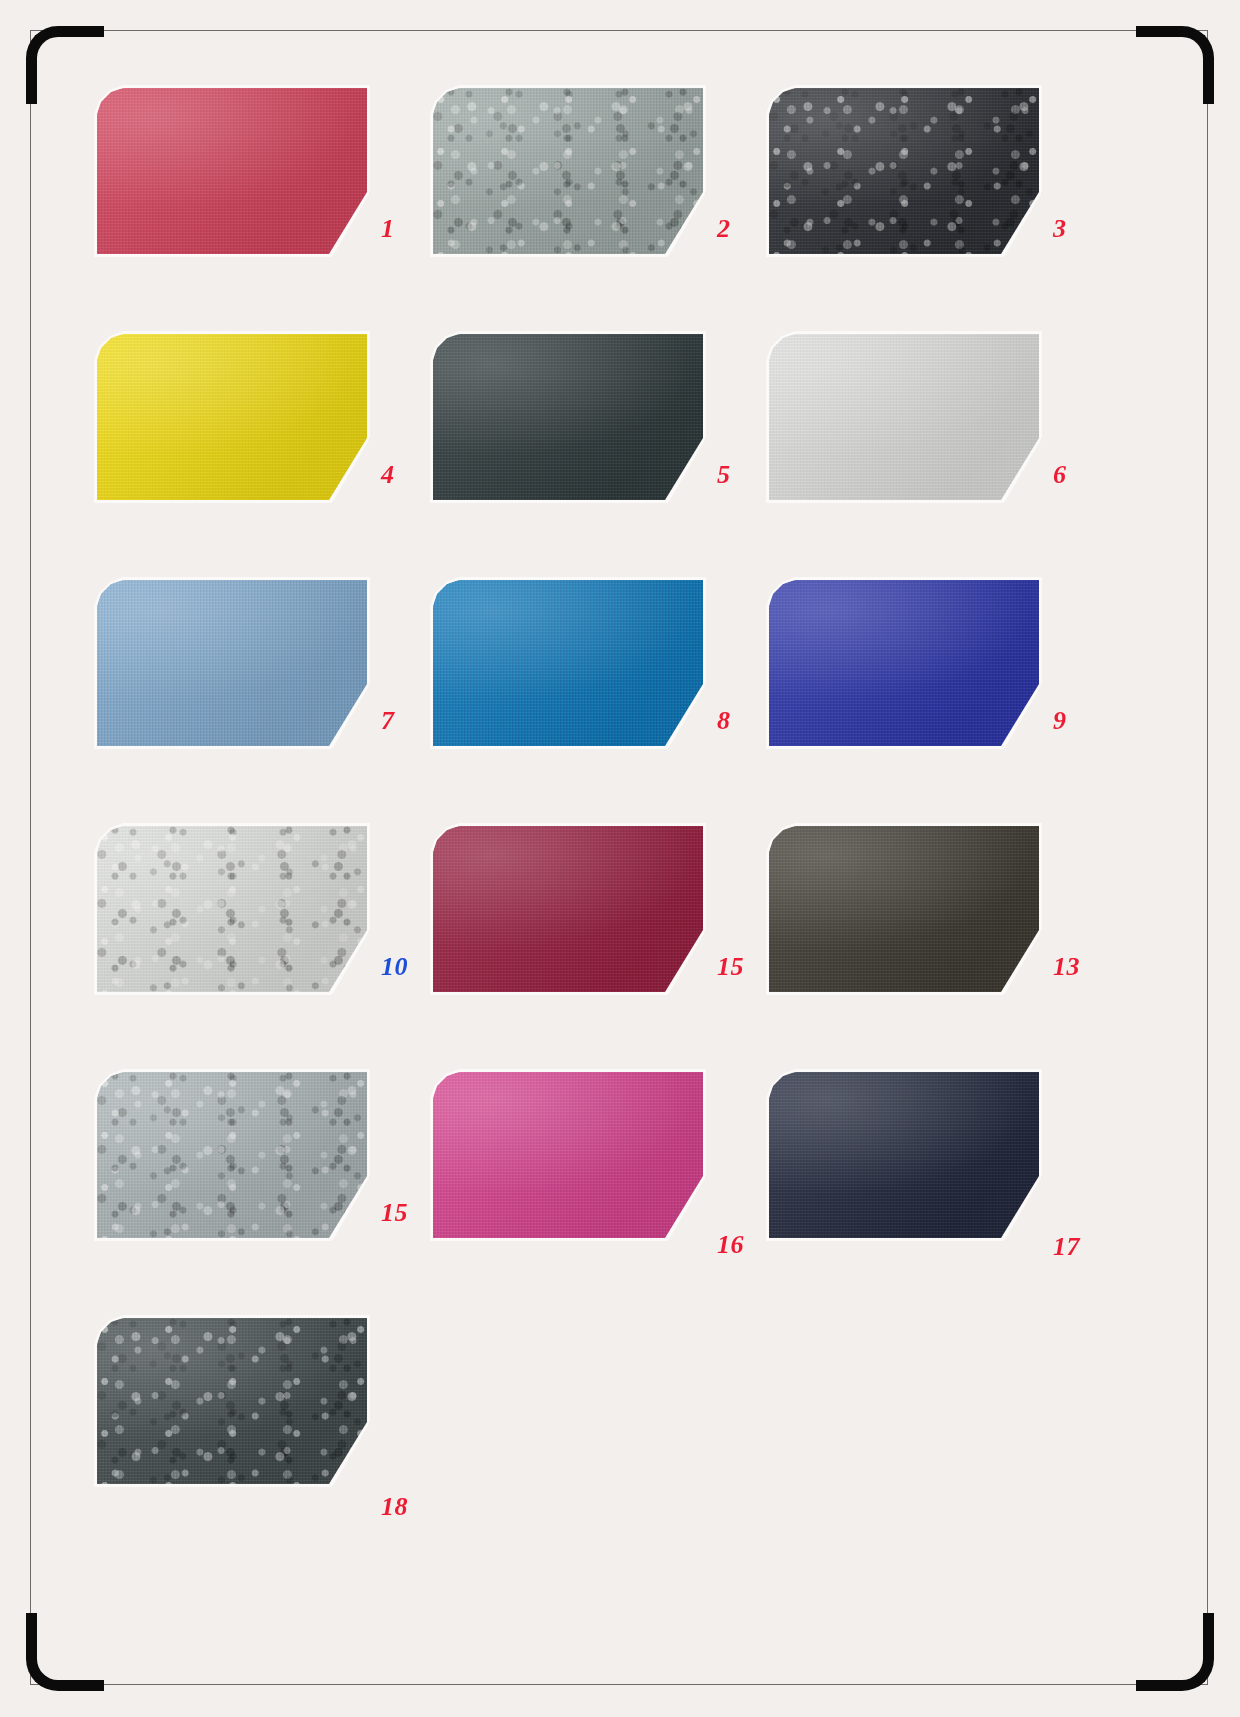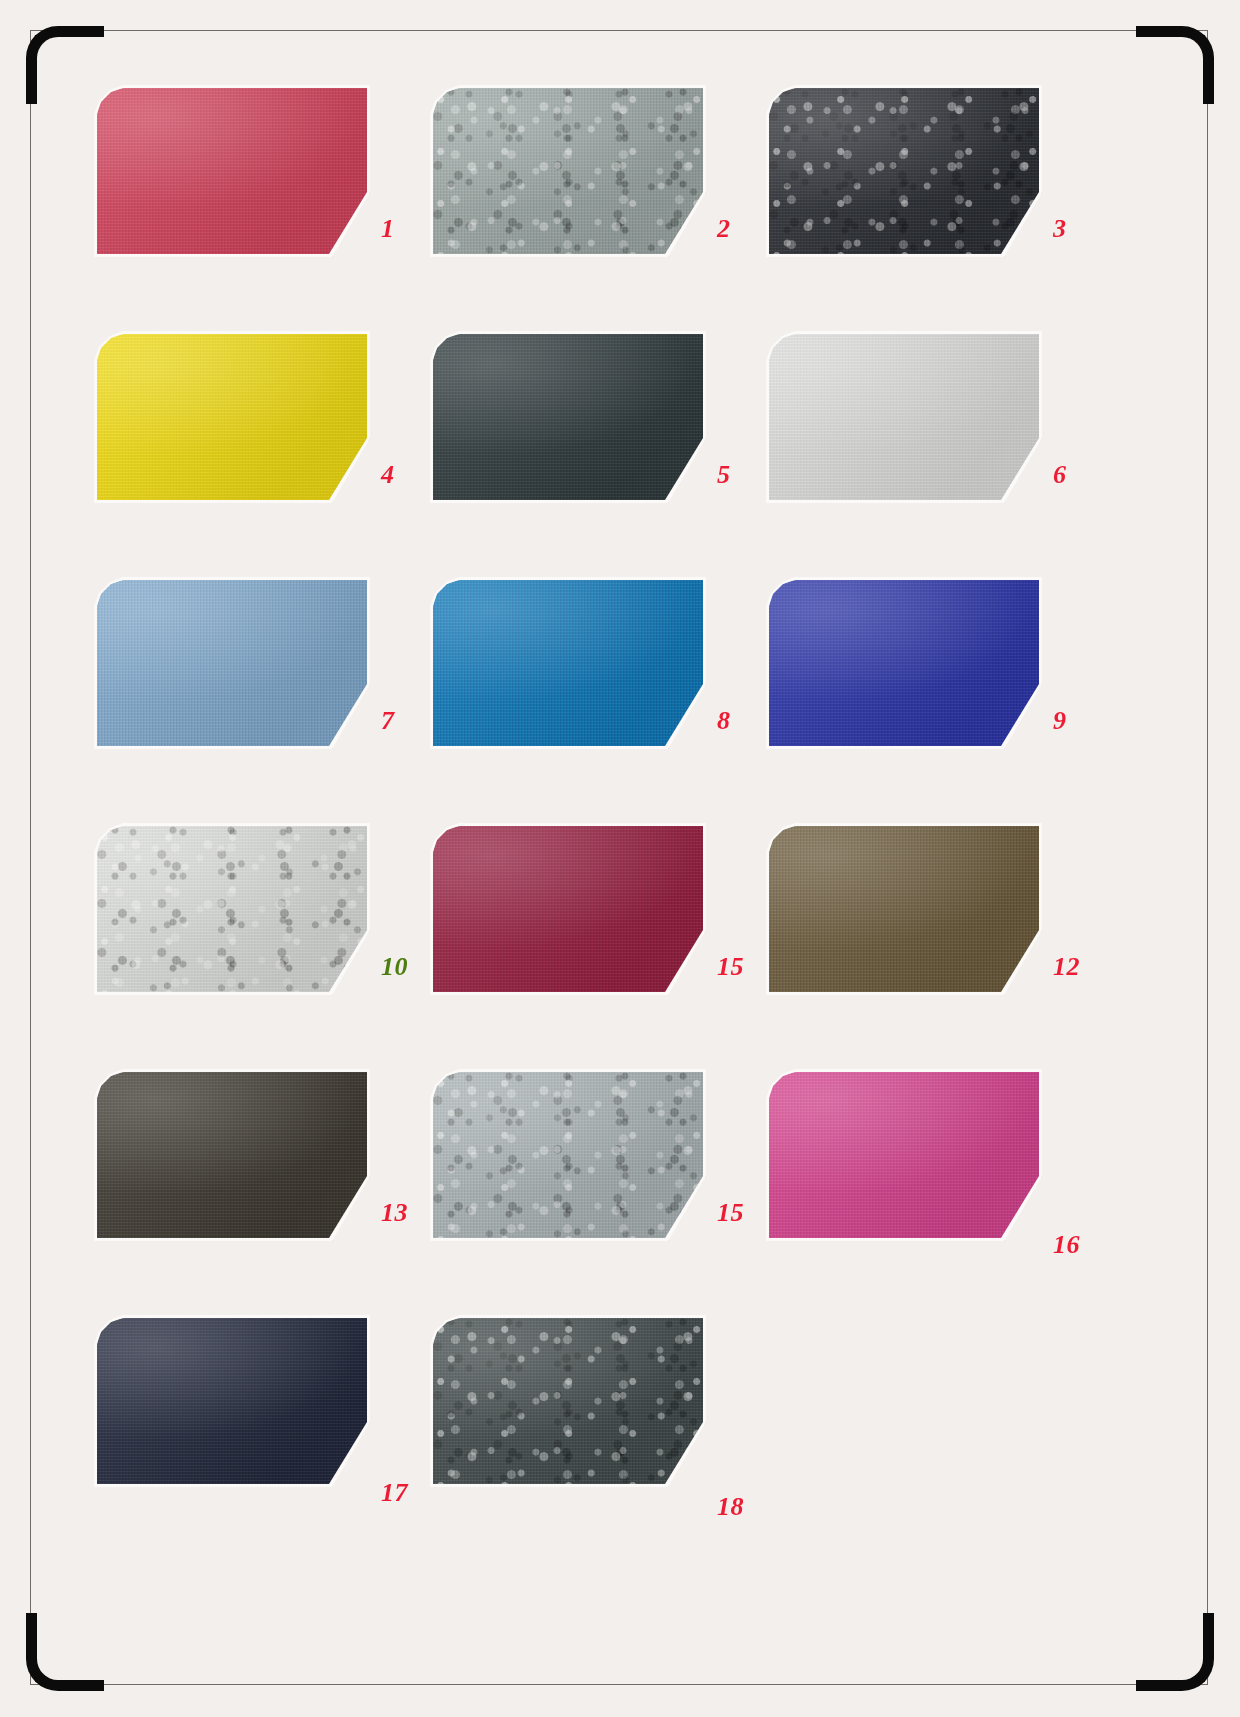--- a/index.html
+++ b/index.html
@@ -294,50 +294,38 @@
       <div class="swatch-shadow"></div>
       <div class="swatch">
         <div class="fabric heather">
           <div class="base" style="background: rgb(220, 222, 219);"></div>
           <div class="mottle"></div>
           <div class="weft"></div>
           <div class="rib"></div>
           <div class="sheen"></div>
         </div>
       </div>
-      <div class="swatch-number" style="color: #4d7c0f; text-align: center;">10</div>
+      <div class="swatch-number" style="color: #1d4ed8; text-align: center;">10</div>
     </div>
     <div class="swatch-cell">
       <div class="swatch-shadow"></div>
       <div class="swatch">
         <div class="fabric">
           <div class="base" style="background: rgb(150, 32, 64);"></div>
           <div class="weft"></div>
           <div class="rib"></div>
           <div class="sheen"></div>
         </div>
       </div>
       <div class="swatch-number" style="color: rgb(236, 28, 53);">15</div>
     </div>
     <div class="swatch-cell">
       <div class="swatch-shadow"></div>
       <div class="swatch">
         <div class="fabric">
-          <div class="base" style="background: rgb(107, 90, 60);"></div>
-          <div class="weft"></div>
-          <div class="rib"></div>
-          <div class="sheen"></div>
-        </div>
-      </div>
-      <div class="swatch-number" style="color: rgb(236, 28, 53);">12</div>
-    </div>
-    <div class="swatch-cell">
-      <div class="swatch-shadow"></div>
-      <div class="swatch">
-        <div class="fabric">
           <div class="base" style="background: rgb(62, 58, 50);"></div>
           <div class="weft"></div>
           <div class="rib"></div>
           <div class="sheen"></div>
         </div>
       </div>
       <div class="swatch-number" style="color: rgb(236, 28, 53);">13</div>
     </div>
     <div class="swatch-cell">
       <div class="swatch-shadow"></div>

